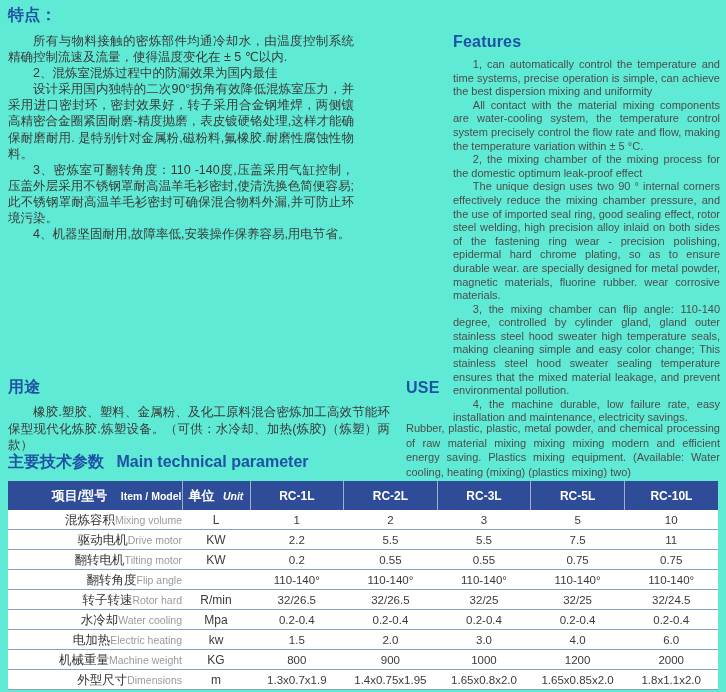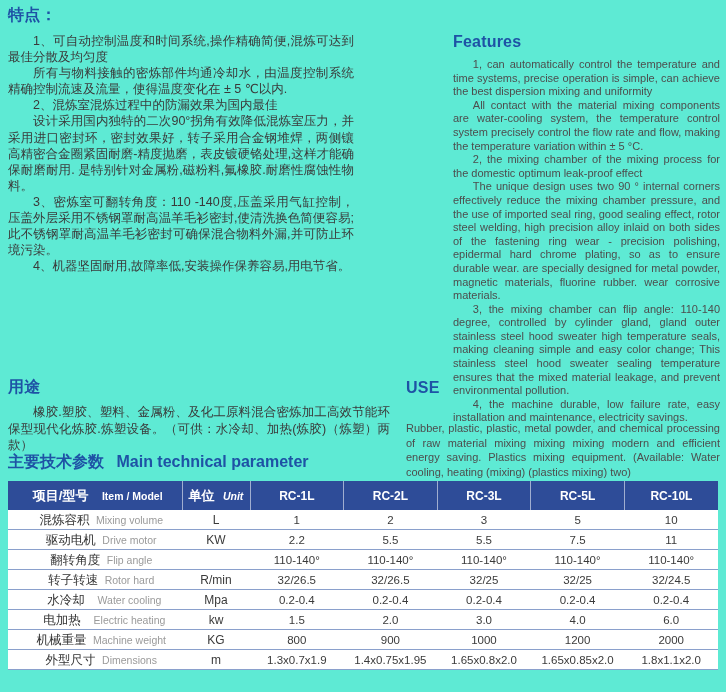--- a/index.html
+++ b/index.html
@@ -52,21 +52,21 @@
   }
   table.spec col.w-item  { width:174px; }
   table.spec col.w-unit  { width:68px; }
   table.spec col.w-model { width:93.6px; }
 
   table.spec thead th {
     background:var(--table-header-bg,#2e4c98); color:#ffffff;
     height:29px; font-weight:bold; vertical-align:middle;
   }
   table.spec thead th + th { border-left:1px solid rgba(255,255,255,.55); }
-  th.c-item, td.c-item { text-align:center; padding-left:6px; }
+  th.c-item, td.c-item { text-align:right; padding-left:6px; }
   th .h-cn { font-size:13px; }
   th .h-en { font-size:10.5px; margin-left:9px; font-weight:bold; }
   th.c-unit, th.c-model { text-align:center; font-size:12px; }
   th.c-unit .h-cn { font-size:13px; }
   th.c-unit .h-en { margin-left:5px;font-style:italic; }
 
   table.spec tbody tr { border-bottom:1.5px solid #8aa0cc; background:#fff; }
   table.spec tbody td { height:19.5px; vertical-align:middle; }
   td.c-item .r-cn { display:inline-block; width:63px; font-size:12.5px; color:#333; }
   td.c-item .r-en { font-size:10.5px; color:#9a9a9a; }
@@ -74,21 +74,20 @@
   td.c-val  { text-align:center; font-size:11.5px; color:#3a3a3a; }
 </style>
 </head>
 <body>
 
 <div class="page">
 
   <section class="cn-feat">
     <h2 class="sec">特点：</h2>
     <div class="cn-body">
-        <p>1、可自动控制温度和时间系统,操作精确简便,混炼可达到最佳分散及均匀度</p>
         <p>所有与物料接触的密炼部件均通冷却水，由温度控制系统精确控制流速及流量，使得温度变化在 ± 5 ℃以内.</p>
         <p>2、混炼室混炼过程中的防漏效果为国内最佳</p>
         <p>设计采用国内独特的二次90°拐角有效降低混炼室压力，并采用进口密封环，密封效果好，转子采用合金钢堆焊，两侧镶高精密合金圈紧固耐磨-精度抛磨，表皮镀硬铬处理,这样才能确保耐磨耐用. 是特别针对金属粉,磁粉料,氟橡胶.耐磨性腐蚀性物料。</p>
         <p>3、密炼室可翻转角度：110 -140度,压盖采用气缸控制，压盖外层采用不锈钢罩耐高温羊毛衫密封,使清洗换色简便容易;此不锈钢罩耐高温羊毛衫密封可确保混合物料外漏,并可防止环境污染。</p>
         <p>4、机器坚固耐用,故障率低,安装操作保养容易,用电节省。</p>
       </div>
   </section>
 
   <section class="en-feat">
     <h2 class="sec">Features</h2>
@@ -162,20 +161,29 @@
         <tr>
           <td class="c-item"><span class="r-cn">驱动电机</span><span class="r-en">Drive motor</span></td>
           <td class="c-unit">KW</td>
           <td class="c-val">2.2</td>
           <td class="c-val">5.5</td>
           <td class="c-val">5.5</td>
           <td class="c-val">7.5</td>
           <td class="c-val">11</td>
         </tr>
         <tr>
+          <td class="c-item"><span class="r-cn">翻转电机</span><span class="r-en">Tilting motor</span></td>
+          <td class="c-unit">KW</td>
+          <td class="c-val">0.2</td>
+          <td class="c-val">0.55</td>
+          <td class="c-val">0.55</td>
+          <td class="c-val">0.75</td>
+          <td class="c-val">0.75</td>
+        </tr>
+        <tr>
           <td class="c-item"><span class="r-cn">翻转角度</span><span class="r-en">Flip angle</span></td>
           <td class="c-unit"></td>
           <td class="c-val">110-140°</td>
           <td class="c-val">110-140°</td>
           <td class="c-val">110-140°</td>
           <td class="c-val">110-140°</td>
           <td class="c-val">110-140°</td>
         </tr>
         <tr>
           <td class="c-item"><span class="r-cn">转子转速</span><span class="r-en">Rotor hard</span></td>

